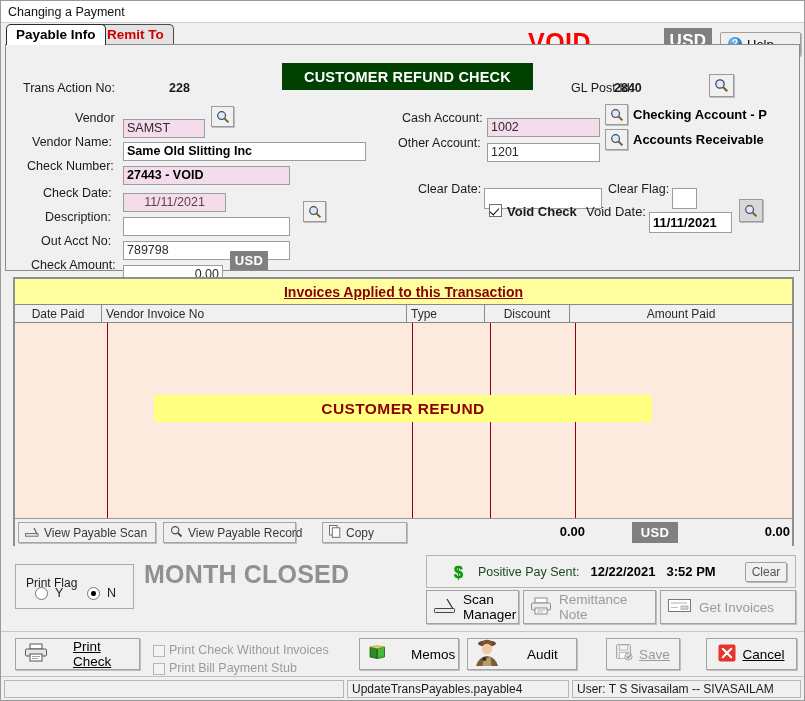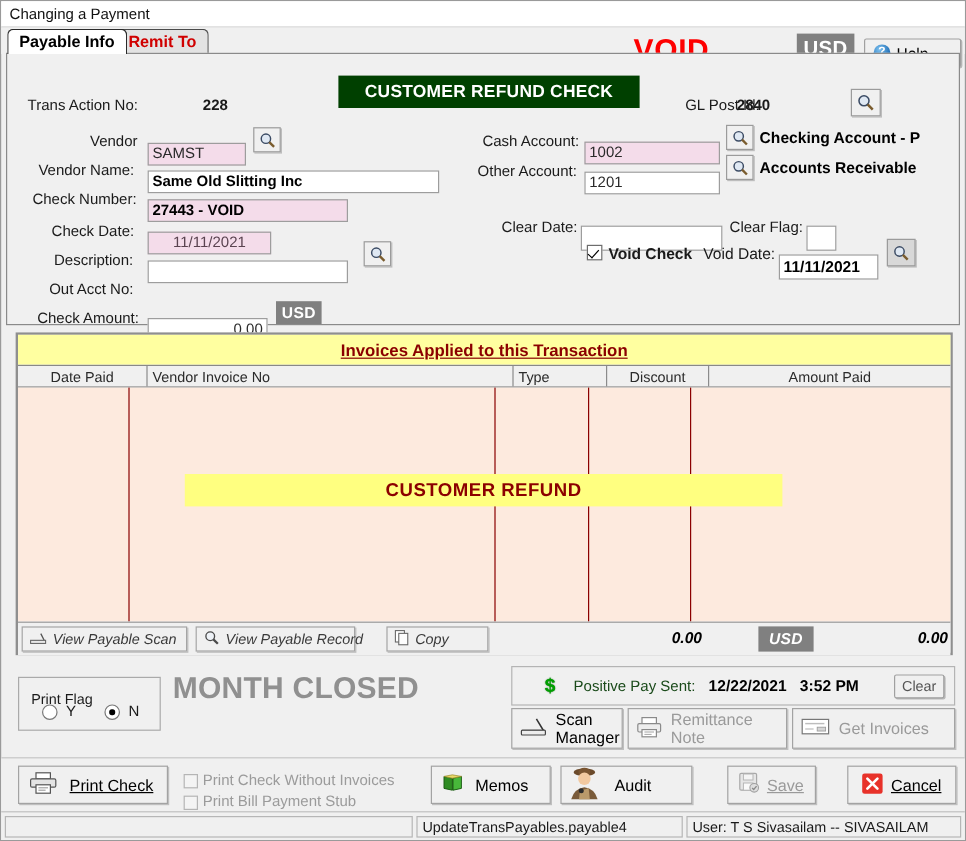--- a/index.html
+++ b/index.html
@@ -202,21 +202,21 @@
     font-size: 12px;
     color: #2b2b2b;
   }
   .gh {
     display: flex; align-items: center; justify-content: center;
     border-right: 1px solid #8b8b8b;
     box-sizing: border-box;
     height: 100%;
   }
   .gh.left { justify-content: flex-start; padding-left: 4px; }
-  .gh-datepaid { width: 108px; }
+  .gh-datepaid { width: 87px; }
   .gh-invoice   { width: 305px; }
   .gh-type      { width: 78px; }
   .gh-disc      { width: 85px; }
   .gh-amt       { flex: 1; border-right: none; }
   .grid-body {
     position: relative;
     height: 195px;
     background: #fdeade;
     display: flex;
   }
@@ -236,21 +236,20 @@
     font-size: 15.5px;
     display: flex; align-items: center; justify-content: center;
     letter-spacing: 0.4px;
     box-sizing: border-box;
   }
   .grid-foot {
     position: relative;
     height: 27px;
     background: #f0f0f0;
     border-top: 1px solid #9a9a9a;
-    font-style: italic;
   }
   .gbtn {
     position: absolute; top: 3px;
     height: 21px;
     background: #f0f0f0;
     border: 1px solid #a5a5a5;
     box-shadow: 1px 1px 0 #bebebe;
     box-sizing: border-box;
     display: flex; align-items: center;
     gap: 5px; padding-left: 6px;
@@ -352,21 +351,21 @@
     border-top: 1px solid #c6c6c6;
   }
   .bbtn {
     position: absolute;
     height: 32px;
     background: #f0f0f0;
     border: 1px solid #a3a3a3;
     box-shadow: 1px 1px 0 #bfbfbf;
     box-sizing: border-box;
     display: flex; align-items: center;
-    gap: 10px; padding-left: 9px;
+    gap: 25px; padding-left: 9px;
     font-size: 13.5px;
   }
   .cbx-lbl {
     position: absolute;
     font-size: 12.5px;
     color: #9b9b9b;
     white-space: nowrap;
   }
   .cbx-dis {
     position: absolute;
@@ -454,20 +453,21 @@
   <div class="lbl" style="top:209px; left:44px;">Description:</div>
   <div class="fld" style="top:204px; left:122px; width:167px;"></div>
   <div class="mag" style="top:200px; left:302px;">
     <svg width="14" height="14" viewBox="0 0 14 14">
         <circle cx="5.6" cy="5.6" r="3.9" fill="#dfe8f3" stroke="#3a4a63" stroke-width="1.2"></circle>
         <line x1="8.4" y1="8.4" x2="12.4" y2="12.4" stroke="#7a5c2e" stroke-width="2"></line>
       </svg>
   </div>
 
   <div class="lbl" style="top:233px; left:40px;">Out Acct No:</div>
+  <div class="fld" style="top:228px; left:122px; width:167px;">789798</div>
 
   <div class="lbl" style="top:257px; left:30px;">Check Amount:</div>
   <div class="fld" style="top:252px; left:122px; width:100px; text-align:right;">0.00</div>
   <div class="usd-badge" style="top:250px; left:229px; width:38px; height:19px; line-height:19px; font-size:13px;">USD</div>
 
   <div class="green-banner">CUSTOMER REFUND CHECK</div>
 
   <div class="lbl" style="top:80px; left:570px;">GL Post Id:</div>
   <div class="lbl val-bold" style="top:80px; left:613px;">2840</div>
   <div class="mag" style="top:73px; left:708px; width:25px; height:23px;">

